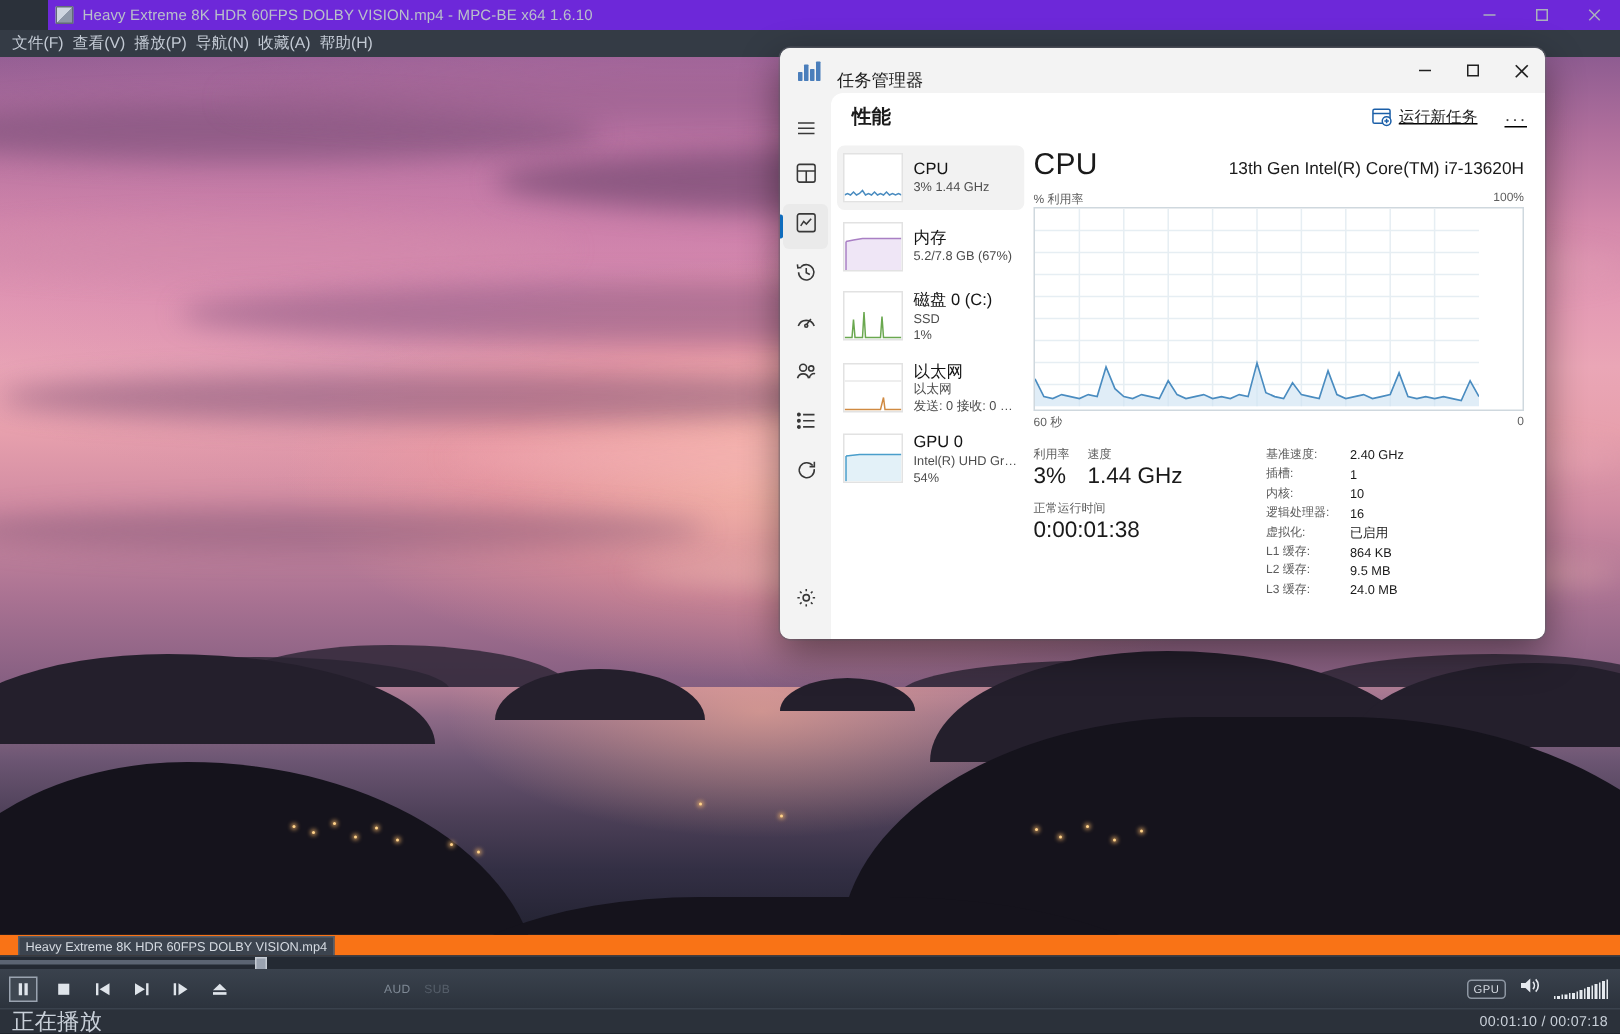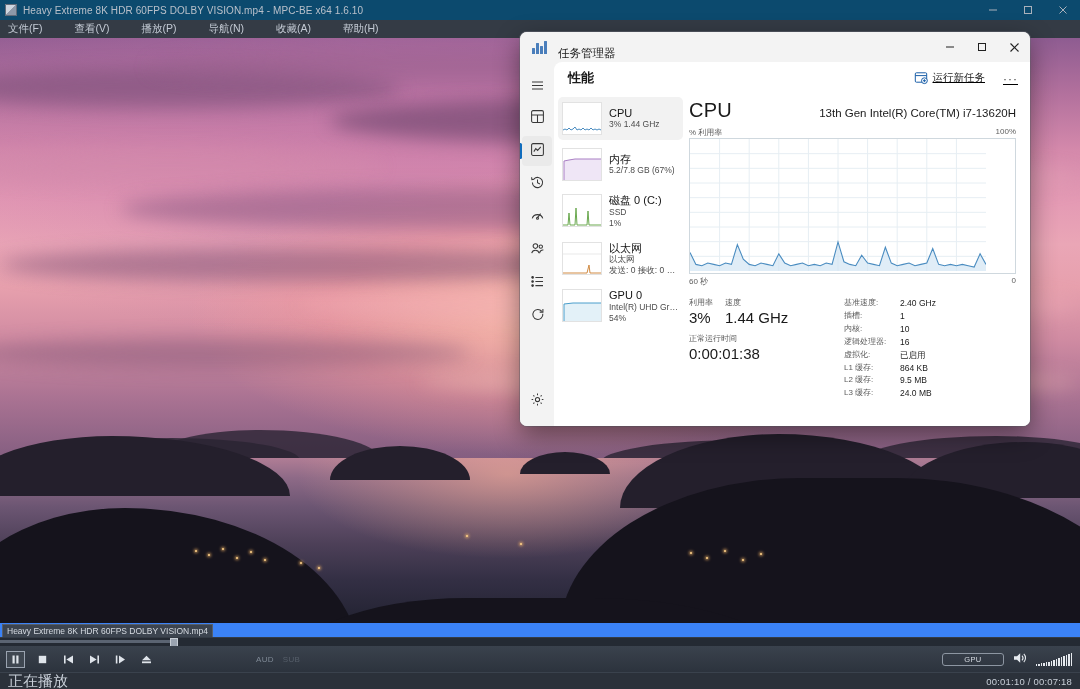--- a/index.html
+++ b/index.html
@@ -5,30 +5,30 @@
   html,body{margin:0;padding:0;}
   body{
     width:1080px;height:689px;overflow:hidden;
     font-family:"Liberation Sans","DejaVu Sans",sans-serif;
     background:#1b1f26;
   }
   #root{position:relative;width:1080px;height:689px;}
 
   
   .mpc-window{position:absolute;inset:0;background:#2b313a;display:flex;flex-direction:column;}
-  .mpc-titlebar{height:20px;background:#0c4a6e;display:flex;align-items:center;position:relative;flex:0 0 auto;}
+  .mpc-titlebar{height:20px;background:#6d28d9;display:flex;align-items:center;position:relative;flex:0 0 auto;margin-left:32px;}
   .mpc-appicon{width:12px;height:12px;margin:0 6px 0 5px;border-radius:1px;
     background:linear-gradient(135deg,#cfd6e0 0 50%,#8e98a8 50% 100%);
     box-shadow:inset 0 0 0 1px #5c6personal;position:relative;}
   .mpc-appicon{box-shadow:inset 0 0 0 1px #626b79;}
   .mpc-title{font-size:10px;color:#b9c0ca;letter-spacing:.1px;white-space:nowrap;}
   .mpc-wbtns{position:absolute;right:0;top:0;height:20px;display:flex;}
   .mpc-wbtn{width:35px;height:20px;display:flex;align-items:center;justify-content:center;color:#aab1bb;}
   .mpc-wbtn svg{display:block;}
-  .mpc-menubar{height:18px;background:#343b45;display:flex;align-items:center;padding-left:8px;gap:32px;flex:0 0 auto;}
+  .mpc-menubar{height:18px;background:#343b45;display:flex;align-items:center;padding-left:8px;gap:6px;flex:0 0 auto;}
   .mpc-menuitem{font-size:10.5px;color:#c3cad4;white-space:nowrap;}
   .mpc-video{flex:1 1 auto;position:relative;overflow:hidden;background:#101418;}
 
   
   .sky{position:absolute;left:0;right:0;top:0;height:430px;
     background:
       radial-gradient(ellipse 520px 200px at 52% 64%, rgba(255,196,170,.85) 0%, rgba(255,160,150,.35) 45%, rgba(0,0,0,0) 72%),
       radial-gradient(ellipse 900px 330px at 40% 18%, rgba(196,118,170,.55) 0%, rgba(0,0,0,0) 70%),
       linear-gradient(180deg,#8e5c91 0%,#b06f9c 12%,#d489ab 26%,#e49ab4 38%,#eaa6b6 48%,#e7a0ad 58%,#d08ba2 70%,#a97292 84%,#7e5b7e 100%);
   }
@@ -38,32 +38,32 @@
       radial-gradient(ellipse 300px 120px at 47% 10%, rgba(255,180,150,.55) 0%, rgba(0,0,0,0) 70%),
       linear-gradient(180deg,#b07d95 0%,#8e6a87 12%,#6b5572 30%,#4d4058 52%,#332f44 74%,#222231 100%);
   }
   .hill{position:absolute;background:#241f2c;filter:blur(.3px);}
   .ridge{position:absolute;background:#2a2433;}
   .fg{position:absolute;background:#15131c;}
   .lightdot{position:absolute;width:2px;height:2px;border-radius:50%;background:#ffd38a;box-shadow:0 0 3px 1px rgba(255,190,110,.8);}
 
   
   .mpc-bottom{flex:0 0 auto;background:#2b313a;}
-  .mpc-playlist-tabrow{height:14px;background:#3b82f6;display:flex;align-items:flex-end;padding-left:2px;}
+  .mpc-playlist-tabrow{height:14px;background:#f97316;display:flex;align-items:flex-end;padding-left:12px;}
   .mpc-playlist-tab{height:12px;background:#3c444f;border:1px solid #565e6a;border-bottom:none;
     display:flex;align-items:center;padding:0 4px;font-size:8.5px;color:#d6dbe2;white-space:nowrap;}
   .mpc-seekwrap{height:8px;background:#242a33;position:relative;border-top:1px solid #343b45;}
   .mpc-seek-filled{position:absolute;left:0;top:2px;height:3px;background:#5b6472;}
   .mpc-seek-handle{position:absolute;top:0;width:6px;height:8px;background:#9aa3b0;border:1px solid #c6ccd4;}
   .mpc-ctrlrow{height:26px;background:linear-gradient(180deg,#3a424d 0%,#2c333d 100%);display:flex;align-items:center;padding:0 6px;gap:9px;position:relative;}
   .mpc-btn{width:17px;height:15px;display:flex;align-items:center;justify-content:center;color:#dfe4ea;}
   .mpc-btn.active{border:1px solid #9aa3b0;background:#3f4751;}
   .mpc-smalltag{font-size:8px;color:#7f8995;letter-spacing:.3px;}
   .mpc-right{position:absolute;right:8px;top:0;height:26px;display:flex;align-items:center;gap:9px;}
-  .gpu-badge{font-size:7.5px;color:#d7dce3;border:1px solid #8d96a2;border-radius:3px;padding:1px 21px;letter-spacing:.3px;}
+  .gpu-badge{font-size:7.5px;color:#d7dce3;border:1px solid #8d96a2;border-radius:3px;padding:1px 3px;letter-spacing:.3px;}
   .volbars{display:flex;align-items:flex-end;gap:1px;height:13px;}
   .volbars i{width:1.5px;background:#e6eaef;display:block;}
   .mpc-statusbar{height:16px;background:#2b313a;border-top:1px solid #3a424d;display:flex;align-items:center;padding:0 8px;}
   .mpc-status-text{font-size:15px;color:#c8cfd8;}
   .mpc-status-time{margin-left:auto;font-size:9.5px;color:#c8cfd8;letter-spacing:.2px;}
 
   
   .tm-window{position:absolute;left:520px;top:32px;width:510px;height:394px;background:#f3f3f3;
     border-radius:7px;overflow:hidden;box-shadow:0 9px 26px rgba(0,0,0,.45),0 0 0 1px rgba(120,120,130,.45);
     display:flex;flex-direction:column;font-family:"Liberation Sans","DejaVu Sans",sans-serif;}

